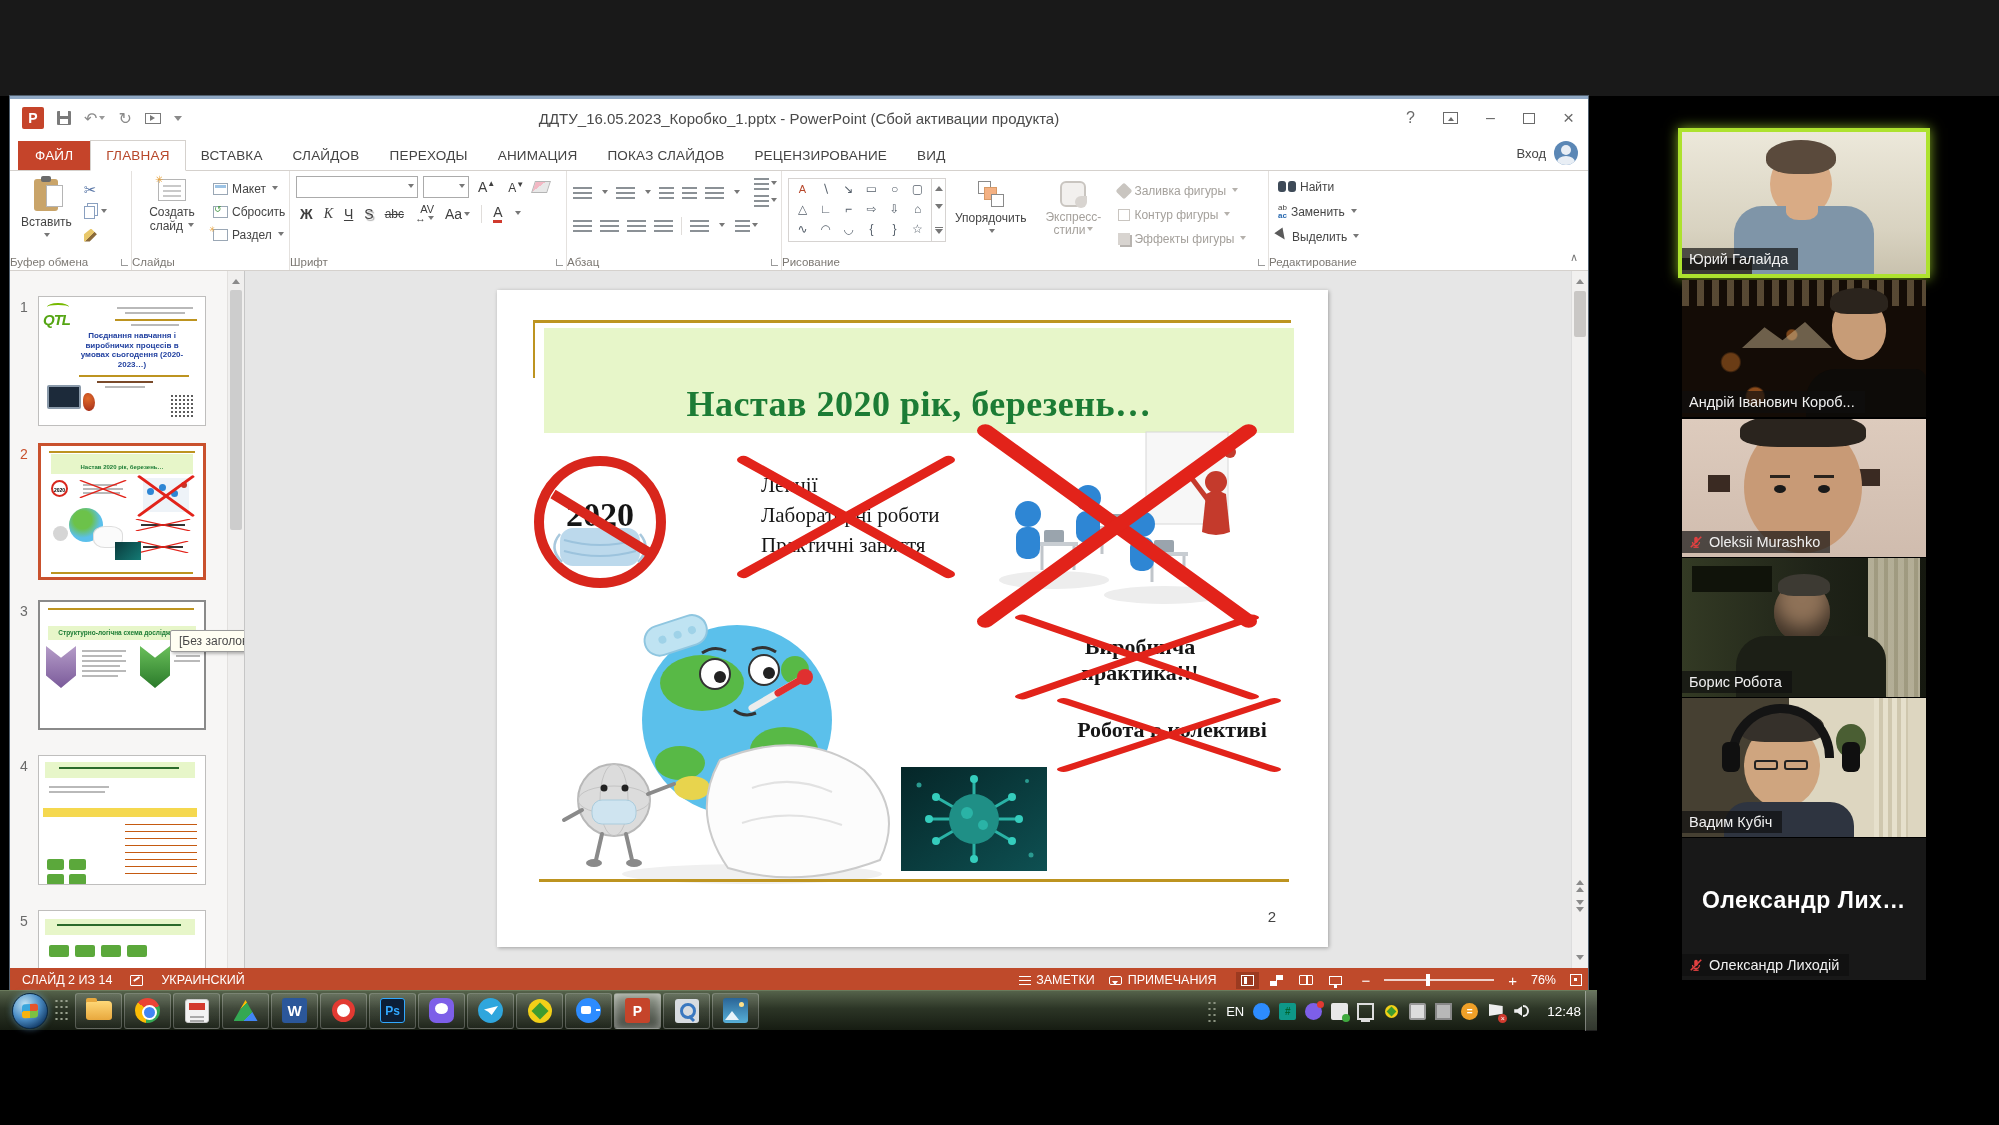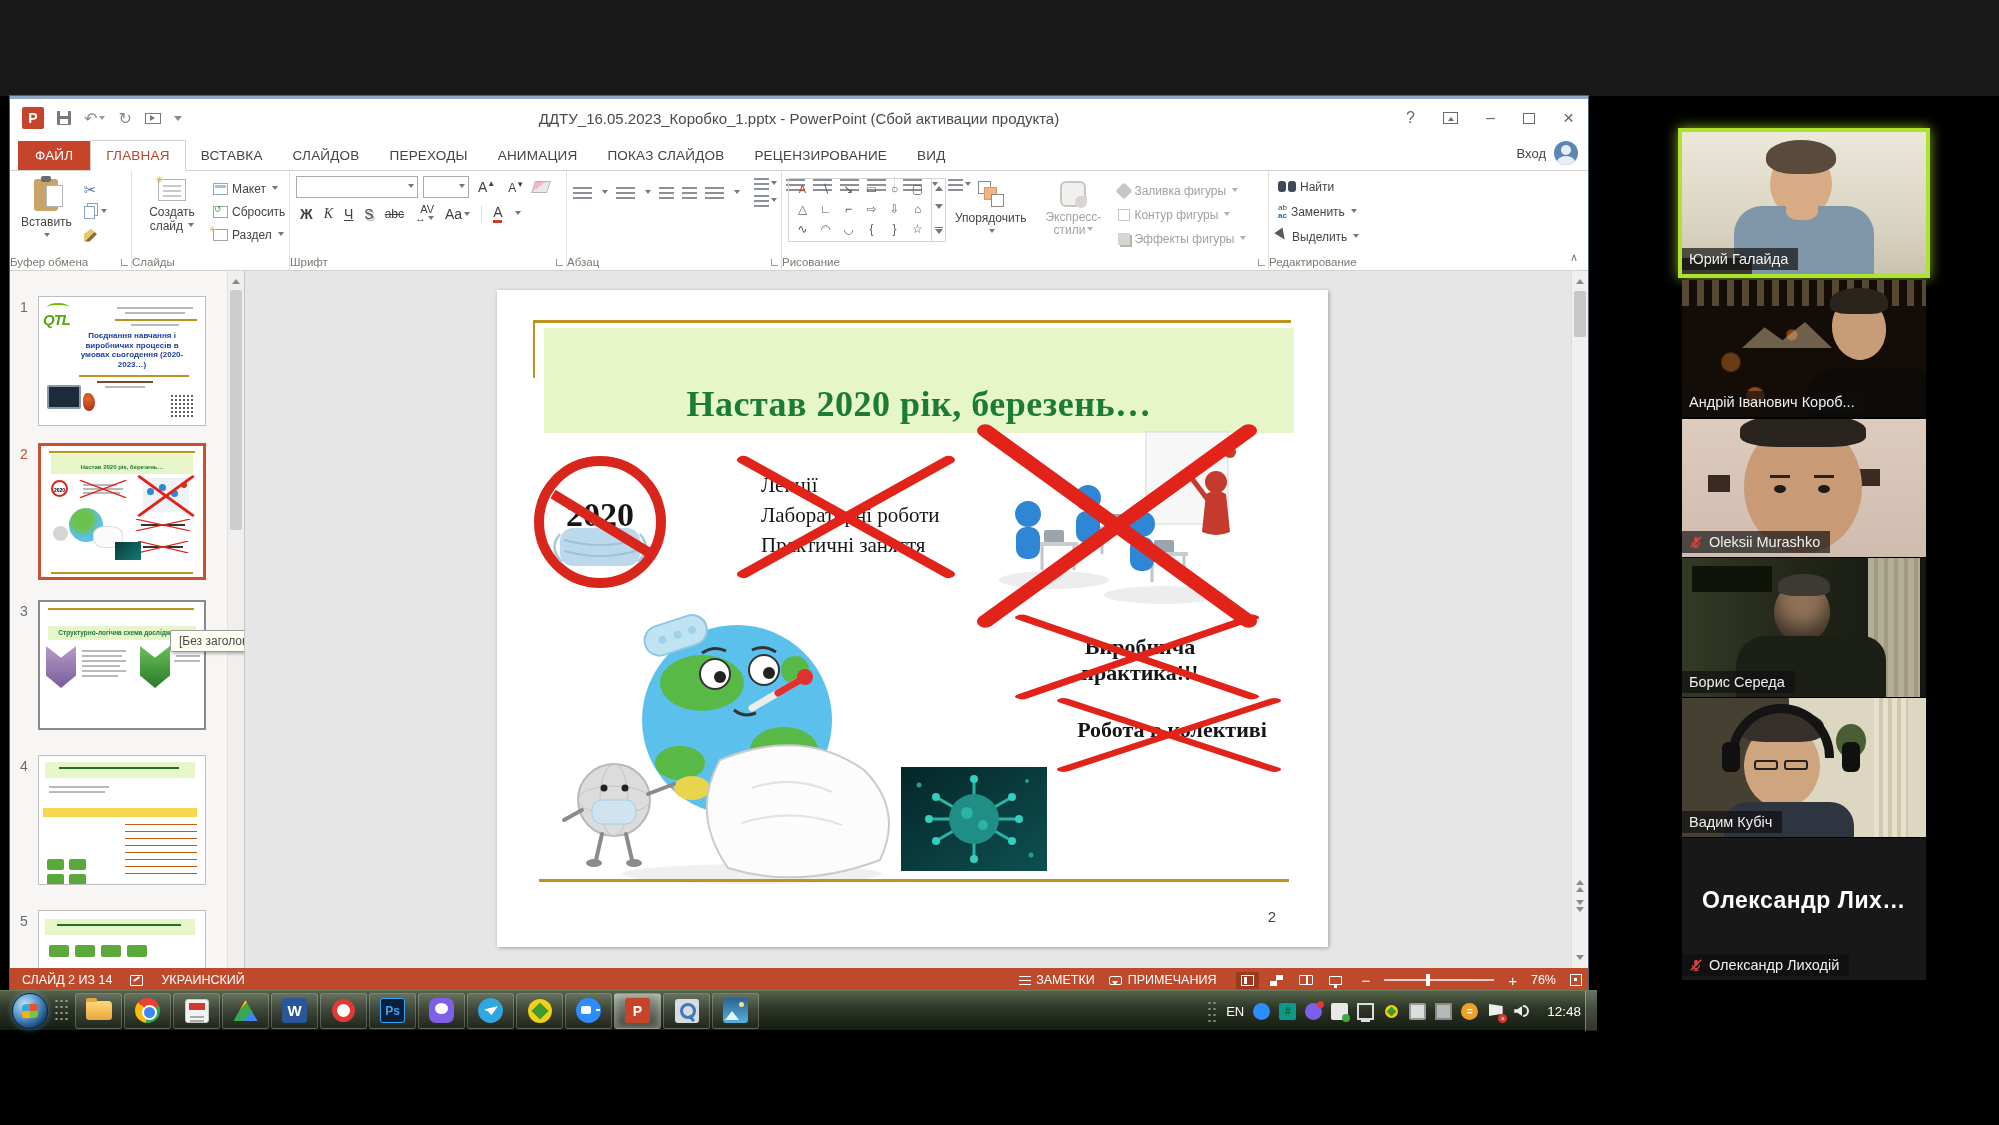--- a/index.html
+++ b/index.html
@@ -320,21 +320,21 @@
           <span style="font-size:11px;line-height:9px;text-align:right"><span>AV</span><br><span>↔</span><span class="dd"></span></span>
           <span><span>Aa</span><span class="dd"></span></span>
           <span style="width:1px;height:18px;background:#e0ddda"></span>
           <span style="border-bottom:3px solid #d03a2e;line-height:15px"><span>A</span></span>
             <span class="dd"></span>
         </div>
         <div class="glabel"><span>Шрифт</span></div>
         <div class="launcher"></div>
       </div>
 
-      <div class="rgroup" style="width:215px;flex-direction:row;gap:9px">
+      <div class="rgroup" style="width:215px;flex-direction:column;gap:9px">
         <div style="display:flex;align-items:center;gap:8px;padding-top:2px">
           <span class="st"></span>
             <span class="dd"></span>
           <span class="st"></span>
             <span class="dd"></span>
           <span class="st sm"></span>
           <span class="st sm"></span>
           <span class="st"></span>
             <span class="dd"></span>
           <span style="display:flex;flex-direction:column;gap:4px;margin-left:6px">
@@ -920,21 +920,21 @@
 
   <div class="tile" style="top:558px;height:139px">
     <div class="scene" style="background:linear-gradient(90deg,#333a24,#1f2318 55%,#15180f)">
       <span style="position:absolute;right:6px;top:0;width:52px;height:139px;background:repeating-linear-gradient(90deg,#cfc8ae 0 6px,#b8b194 6px 10px);opacity:.85"></span>
       <span style="position:absolute;left:10px;top:8px;width:80px;height:26px;background:#10130a"></span>
       <span class="pp" style="left:92px;top:24px;width:56px;height:60px;background:#8f7258;box-shadow:inset 0 -14px 18px rgba(0,0,0,.55)"></span>
       <span style="position:absolute;left:96px;top:16px;width:52px;height:22px;background:#3d3a33;border-radius:50% 50% 30% 30%"></span>
       <span style="position:absolute;left:54px;top:78px;width:150px;height:62px;background:#1c1f16;border-radius:30px 24px 0 0"></span>
     </div>
     <div class="nlabel">
-        <span>Борис Середа</span>
+        <span>Борис Робота</span>
       </div>
   </div>
 
   <div class="tile" style="top:698px;height:139px">
     <div class="scene" style="background:linear-gradient(90deg,#464032 0 44%,#ddd6c0 44%)">
       <span style="position:absolute;right:18px;top:0;width:34px;height:139px;background:repeating-linear-gradient(90deg,#e6e0cc 0 5px,#cfc7ae 5px 9px)"></span>
       <span class="pp" style="right:60px;top:26px;width:30px;height:34px;background:#4a5e33"></span>
       <span class="pp" style="left:62px;top:26px;width:76px;height:84px;background:#cfa57f"></span>
       <span style="position:absolute;left:58px;top:12px;width:84px;height:32px;background:#35302a;border-radius:50% 50% 30% 30%"></span>
       <span style="position:absolute;left:46px;top:6px;width:106px;height:54px;border:9px solid #141414;border-bottom:none;border-radius:60px 60px 0 0"></span>

